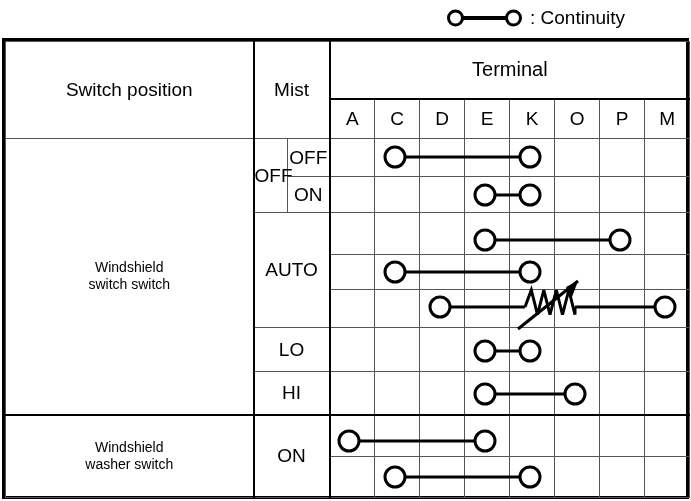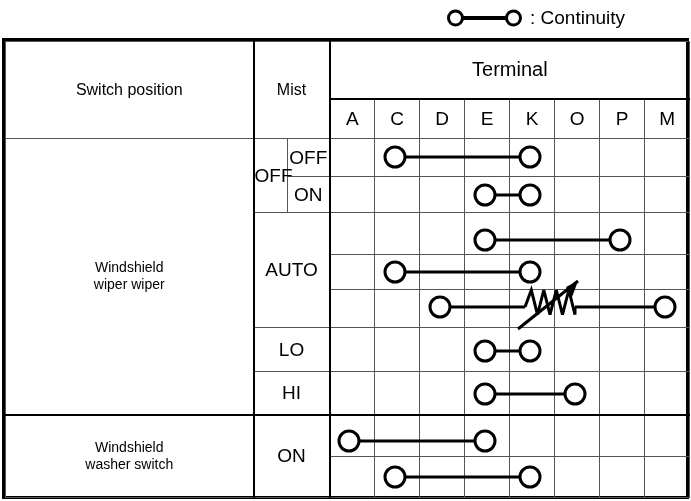--- a/index.html
+++ b/index.html
@@ -45,21 +45,21 @@
     table-layout:fixed;
   }
   table.grid td, table.grid th{
     border:1px solid #555;
     padding:0;
     text-align:center;
     vertical-align:middle;
     font-weight:normal;
     position:relative;
   }
-  .hdr-bold{font-weight:bold;font-size:16px;}
+  .hdr-bold{font-weight:bold;font-size:19px;}
   .hdr-term{font-weight:bold;font-size:20px;}
   .hdr-letter{font-weight:bold;font-size:19px;}
   .pos-cell{font-size:14px;text-align:left;padding-left:14px;line-height:1.25;}
   .mist-cell{font-size:19px;}
   .sub-cell{font-size:19px;}
 
   
   .thick-bottom{border-bottom:2px solid #000 !important;}
   .thick-right{border-right:2px solid #000 !important;}
 
@@ -113,21 +113,21 @@
           <td class="hdr-letter">E</td>
           <td class="hdr-letter">K</td>
           <td class="hdr-letter">O</td>
           <td class="hdr-letter">P</td>
           <td class="hdr-letter">M</td>
         </tr>
 
         <tr style="height:38px;">
           <td rowspan="7" class="pos-cell thick-right">
             <div>Windshield</div>
-            <div>wiper wiper</div>
+            <div>switch switch</div>
           </td>
           <td rowspan="2" class="mist-cell">OFF</td>
           <td class="sub-cell thick-right">OFF</td>
           <td></td>
           <td></td>
           <td></td>
           <td></td>
           <td></td>
           <td></td>
           <td></td>

